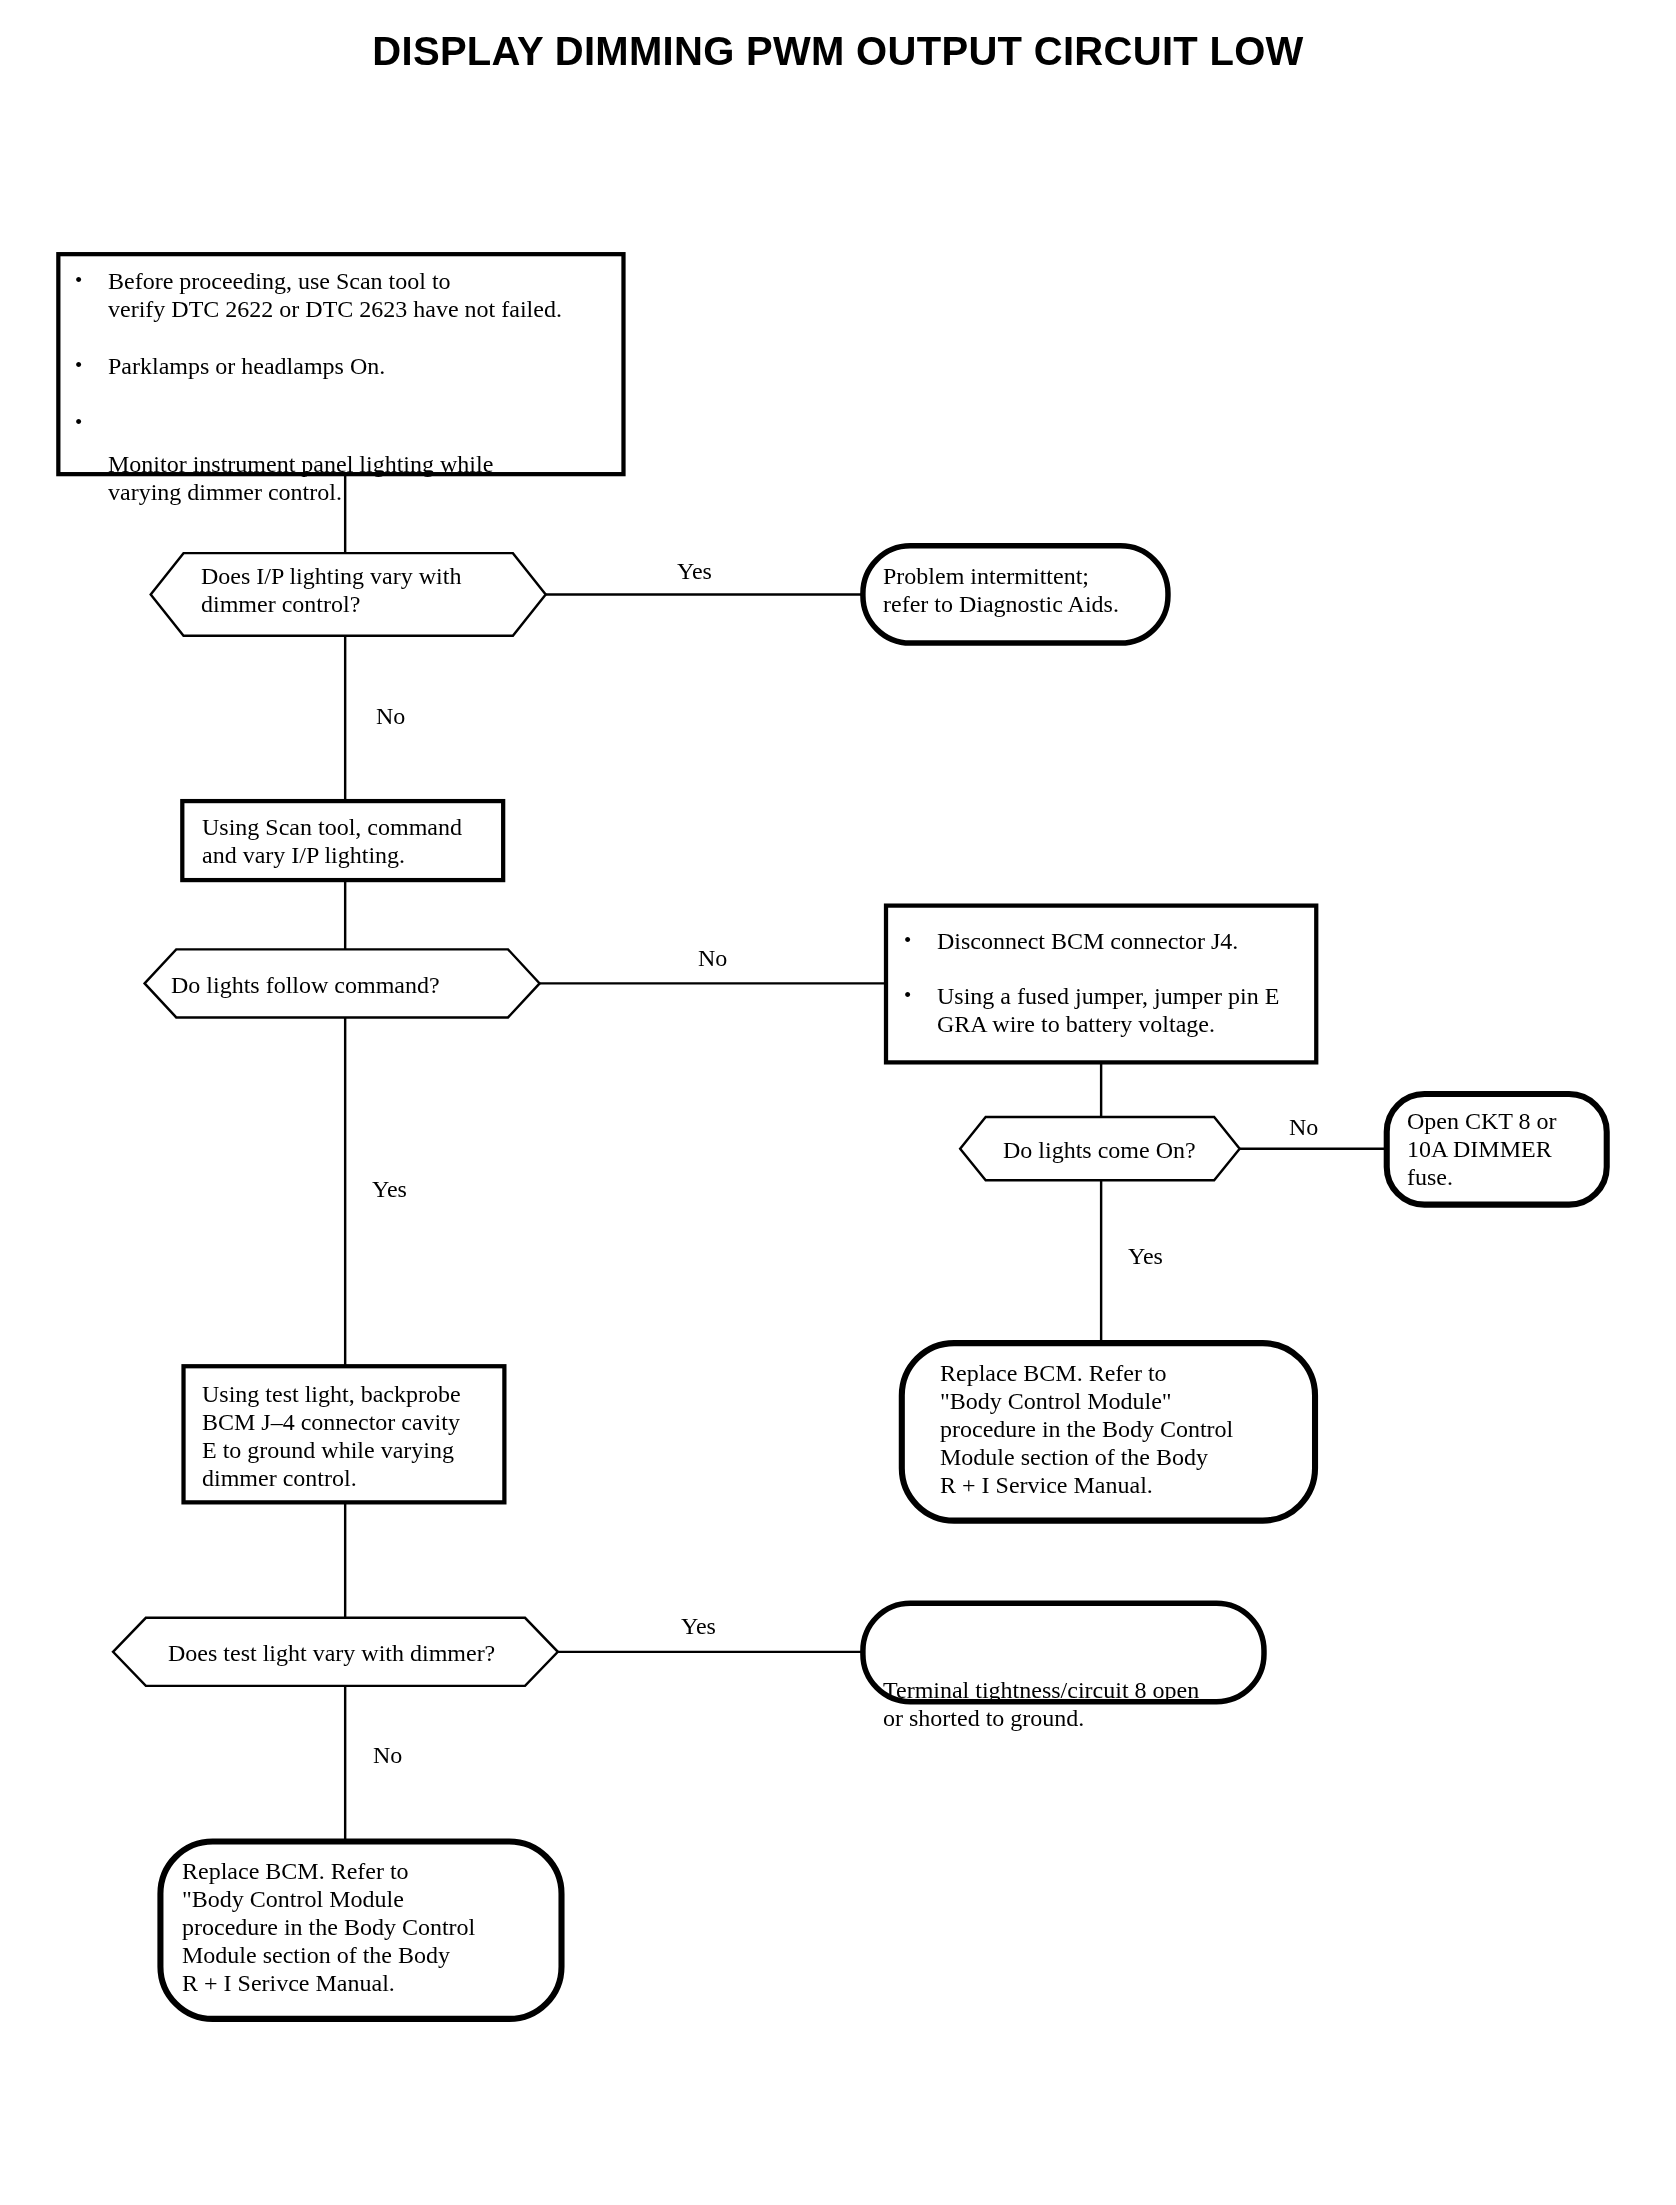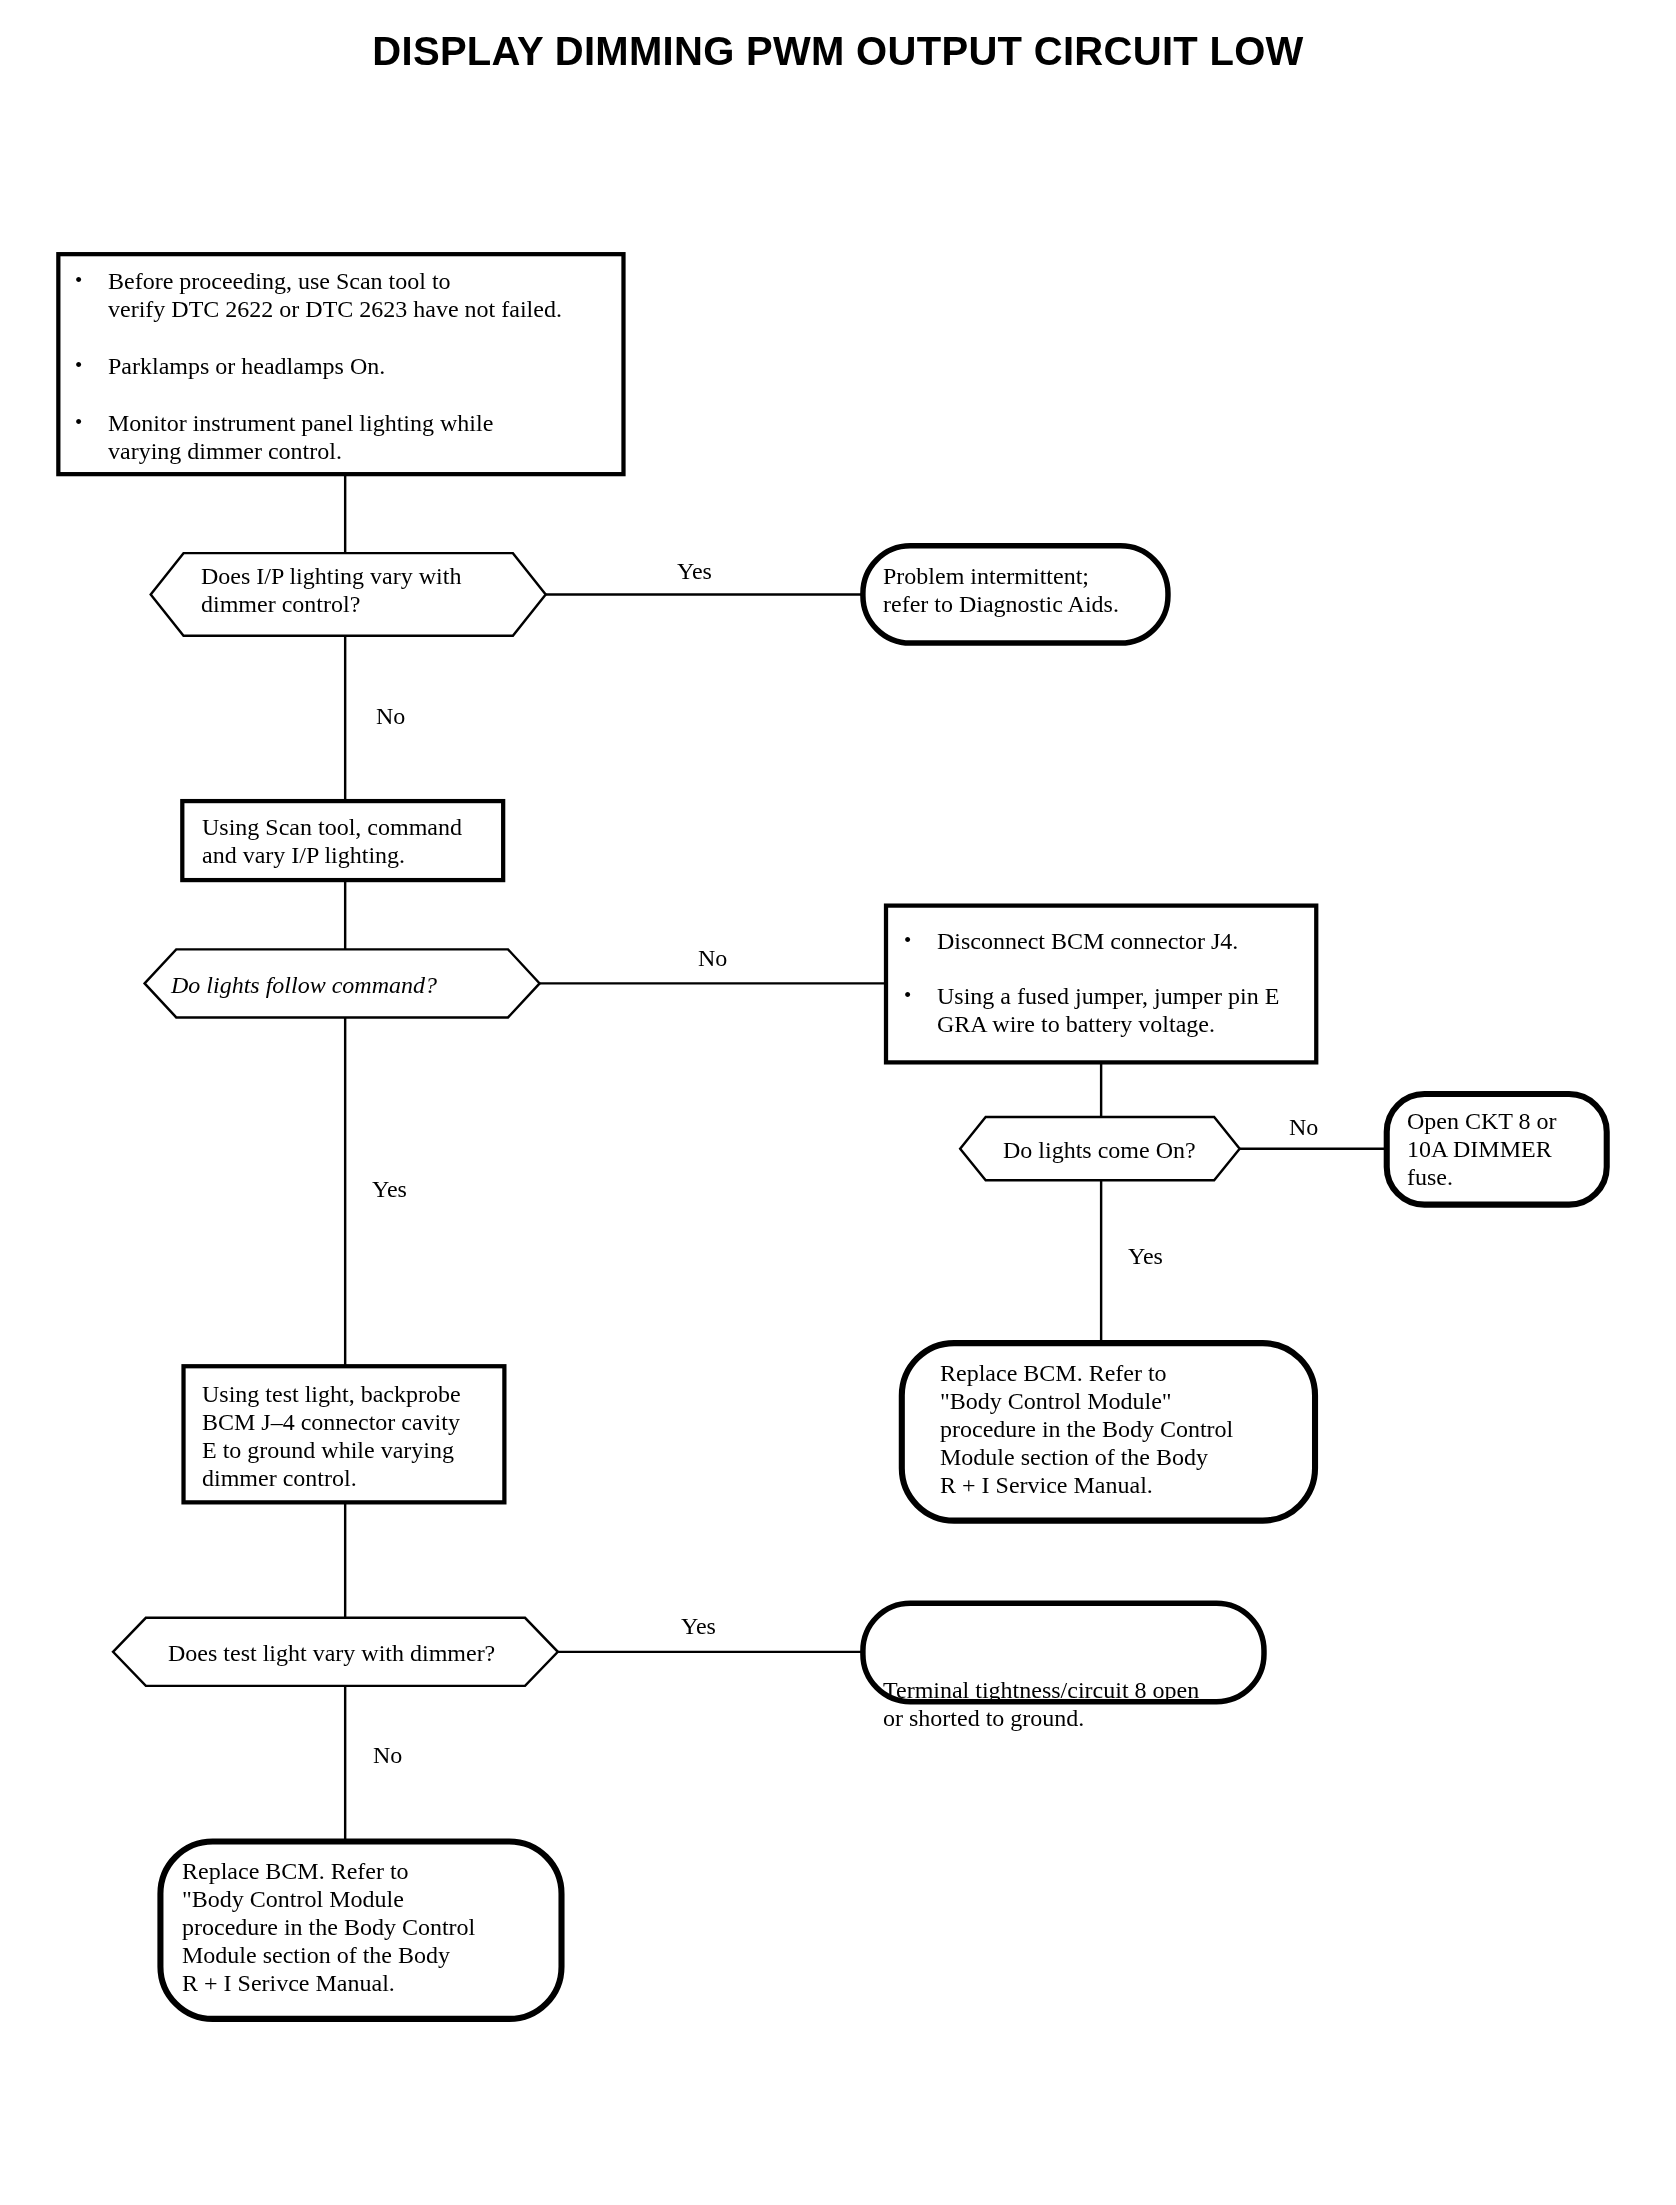--- a/index.html
+++ b/index.html
@@ -139,35 +139,35 @@
 verify DTC 2622 or DTC 2623 have not failed.</div>
     </div>
     <div class="gap-lg"></div>
     <div class="bullet-row">
       <div class="bullet-dot">•</div>
       <div class="bullet-body">Parklamps or headlamps On.</div>
     </div>
     <div class="gap-lg"></div>
     <div class="bullet-row">
       <div class="bullet-dot">•</div>
-      <div class="bullet-body" style="white-space: pre-line;">Monitor instrument panel lighting while
+      <div class="bullet-body" style="white-space: pre-line; margin-top: 41px;">Monitor instrument panel lighting while
 varying dimmer control.</div>
     </div>
   </div>
 
   <div class="blocktext" style="left: 201px; top: 562px; width: 328px; white-space: pre-line;">Does I/P lighting vary with
 dimmer control?</div>
 
   <div class="blocktext" style="left: 202px; top: 813px; width: 304px; white-space: pre-line;">Using Scan tool, command
 and vary I/P lighting.</div>
 
   <div class="blocktext" style="left: 883px; top: 562px; width: 286px; white-space: pre-line;">Problem intermittent;
 refer to Diagnostic Aids.</div>
 
-  <div class="blocktext" style="left:171px; top:971px; width:340px;font-style:italic;">Do lights follow command?</div>
+  <div class="blocktext" style="left:171px; top:971px; width:340px;">Do lights follow command?</div>
 
   <div class="bullet-list" style="left:904px; top:927px; width:413px;">
     <div class="bullet-row">
       <div class="bullet-dot">•</div>
       <div class="bullet-body">Disconnect BCM connector J4.</div>
     </div>
     <div class="gap-md"></div>
     <div class="bullet-row">
       <div class="bullet-dot">•</div>
       <div class="bullet-body" style="white-space: pre-line;">Using a fused jumper, jumper pin E

